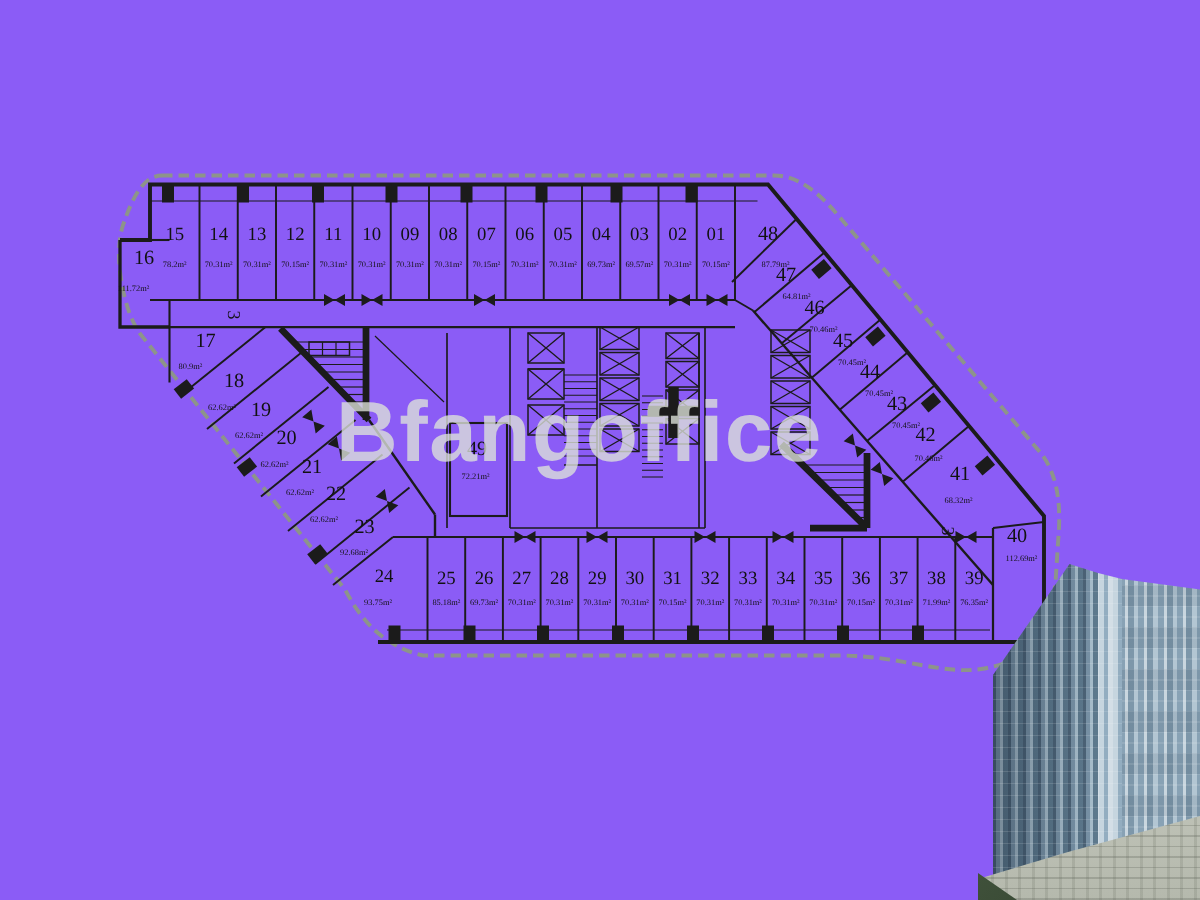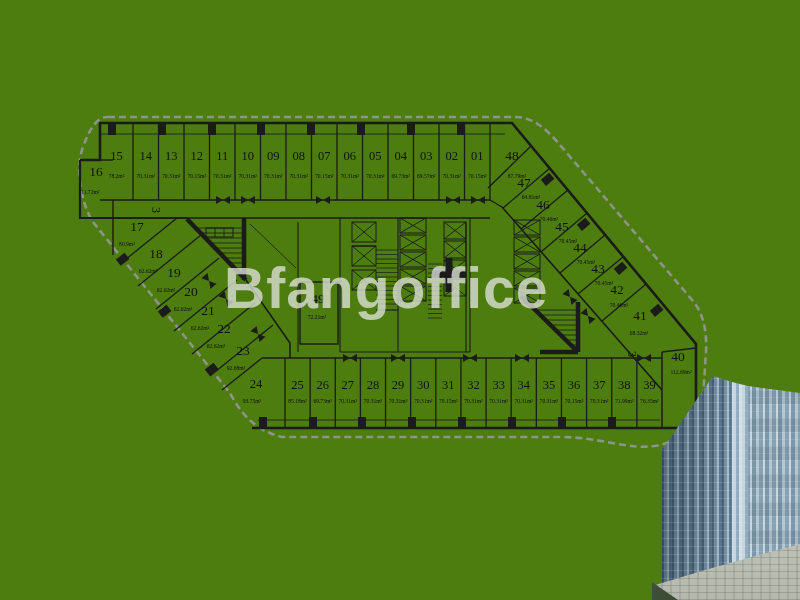--- a/index.html
+++ b/index.html
@@ -1,18 +1,18 @@
 <!DOCTYPE html>
 <html><head>
 <meta charset="utf-8">
 <style>
   html,body{margin:0;padding:0;}
   .stage{
     position:relative;width:800px;height:600px;overflow:hidden;
-    background:#4d7c0f;
+    background:#8b5cf6;
     font-family:"Liberation Serif", serif;
   }
   .stage svg{position:absolute;left:0;top:0;z-index:1;}
   .watermark{
     position:absolute;left:224px;top:252px;width:360px;height:72px;z-index:2;
     font-family:"Liberation Sans", sans-serif;
     font-size:57px;font-weight:bold;line-height:72px;
     color:rgba(222,227,218,0.78);
     letter-spacing:1px;user-select:none;white-space:nowrap;
   }

